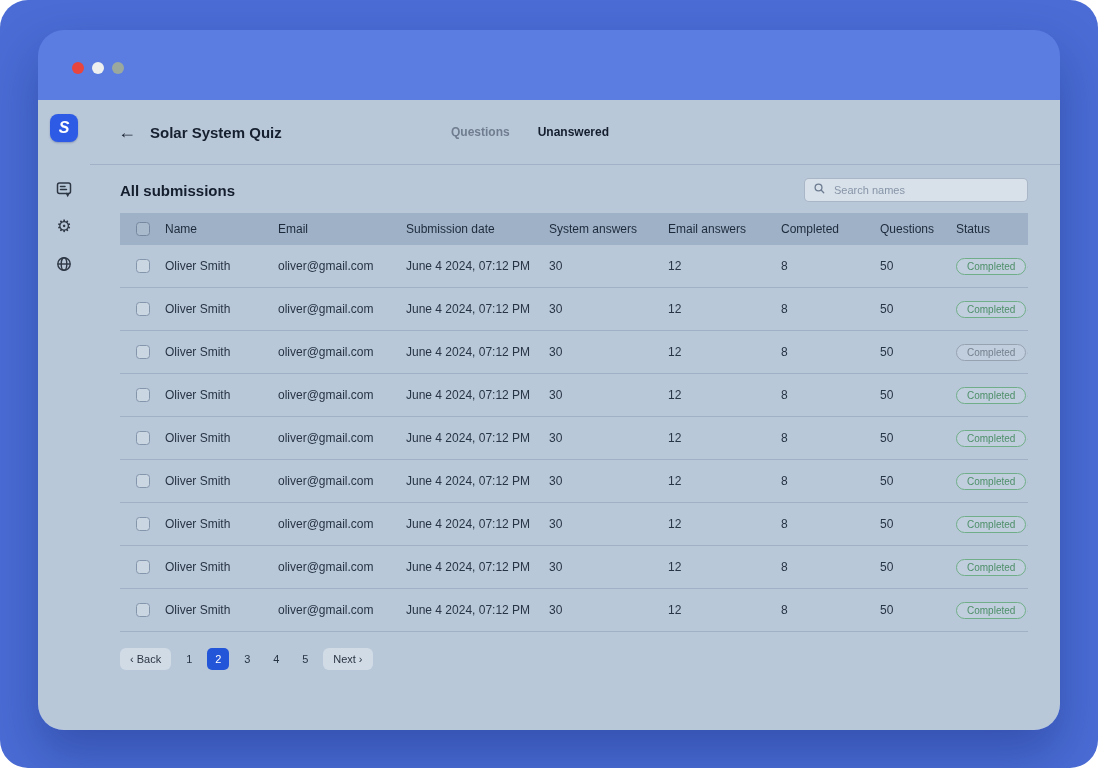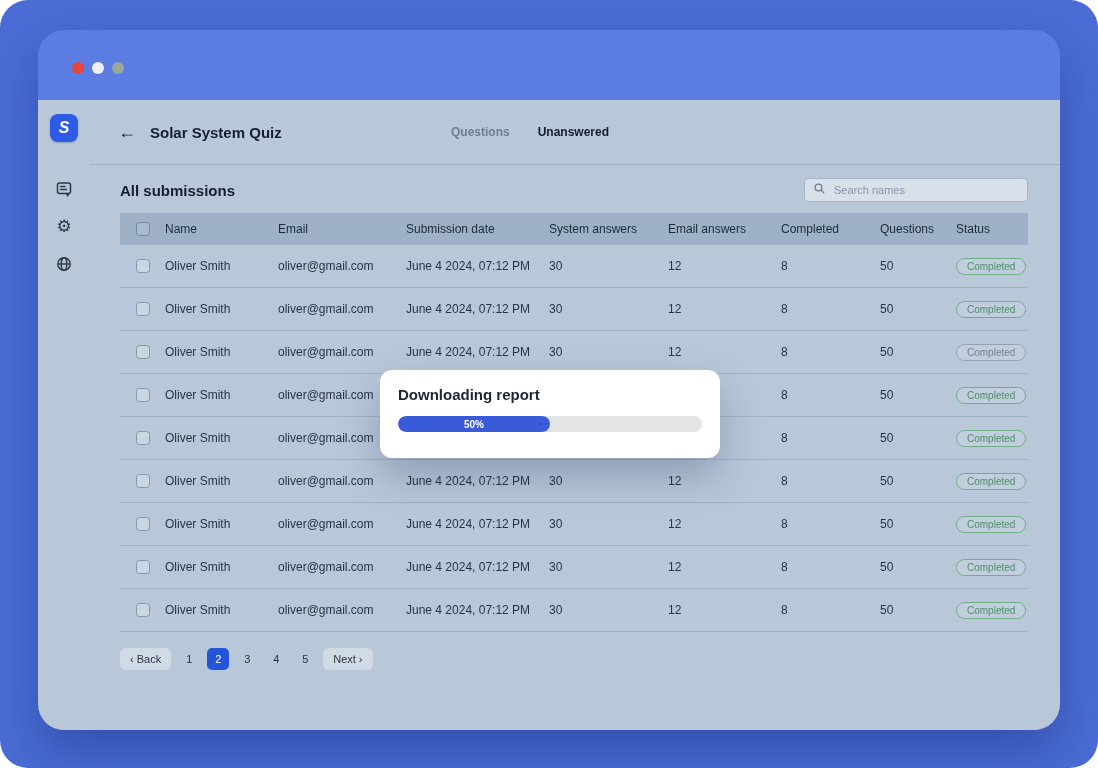--- a/index.html
+++ b/index.html
@@ -270,23 +270,15 @@
                 <span class="pgnum">3</span>
                 <span class="pgnum">4</span>
                 <span class="pgnum">5</span>
               </span>
             <span class="pgbtn">Next ›</span>
           </div>
         </div>
       </div>
     </div>
 
-    <div class="modal">
-      <div class="modal-title">Downloading report</div>
-      <div class="progress">
-        <div class="progress-fill" style="width: 50%;">
-          <span>50%</span>
-        </div>
-      </div>
-    </div>
 
   </div>
 </div>
 
 </body></html>

